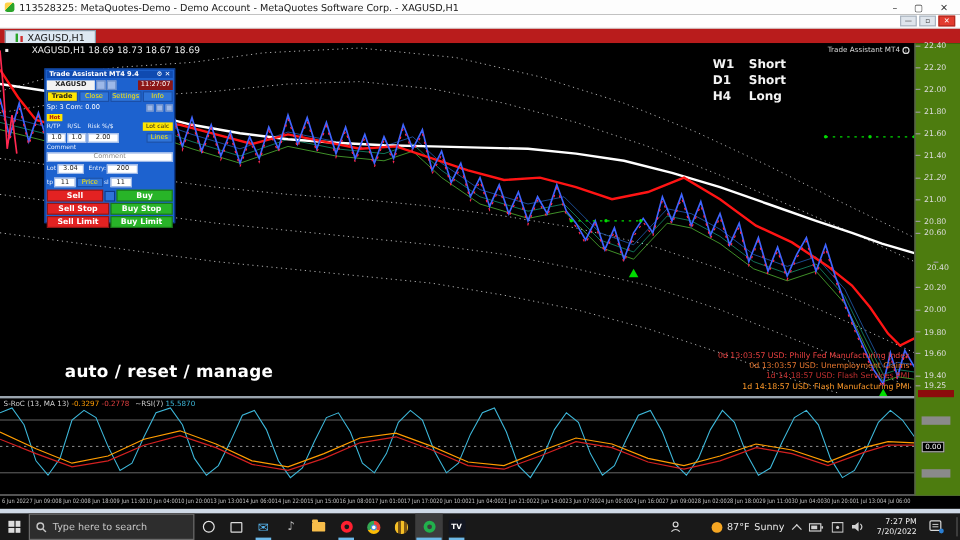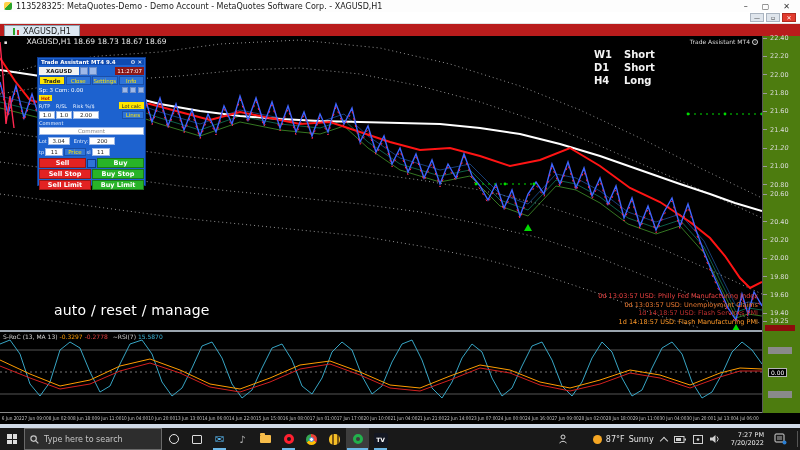--- a/index.html
+++ b/index.html
@@ -23,21 +23,21 @@
   .candle-ico i+i{left:4px;background:#d03030;height:5px}
 
   
   .chartarea{left:0;top:36px;width:800px;height:388px;background:#000}
   .ohlc{left:4px;top:1px;font-size:7.5px;color:#eaeaea;display:flex;gap:19px;align-items:center}
   .watermark{right:42px;top:2px;font-size:6px;color:#d8d8d8;display:flex;gap:2px;align-items:center}
   .wm-ico{width:6px;height:6px;border:1px solid #d8d8d8;border-radius:50%;font-size:4px;line-height:4px;text-align:center}
   .bias{left:594px;top:12px;font-size:10px;font-weight:bold;color:#f4f4f4}
   .bias .row{display:flex;height:13px;align-items:center}
   .bias .tf{width:30px}
-  .overlay-text{left:54px;top:266px;font-size:14px;font-weight:normal;color:#fff;letter-spacing:.2px}
+  .overlay-text{left:54px;top:266px;font-size:14px;font-weight:bold;color:#fff;letter-spacing:.2px}
   .news{right:42px;top:256px;text-align:right;font-size:6.5px;line-height:8.5px;white-space:nowrap}
   .sep1{left:0;top:294px;width:800px;height:2px;background:#9aa4ae}
   .sep2{left:0;top:376px;width:800px;height:1px;background:#8a8a8a}
   .ind-label{left:3px;top:297px;font-size:6px;color:#d0d0d0;white-space:nowrap}
   .dates{left:0;top:379px;width:900px;transform:scaleX(.845);transform-origin:left;display:flex;justify-content:space-between;font-size:5px;color:#c4c4c4;white-space:nowrap;padding:0 2px}
   .axis{left:762px;top:0;width:38px;height:377px;border-left:1px solid #5a5a5a;background:#4d7c0f}
   .tick{position:absolute;left:0;width:100%;display:flex;align-items:center;font-size:6.5px;color:#dcdcdc}
   .tick .dash{width:4px;height:1px;background:#9a9a9a;margin-right:3px}
   .lvlbox{position:absolute;left:5px;width:24px;height:7px;background:#8a8a8a}
   .zerolab{position:absolute;left:5px;font-size:6px;color:#fff;background:#000;border:1px solid #b5b5b5;padding:0 2px;line-height:7px}
@@ -268,21 +268,21 @@
           <span>21.00</span>
         </div>
         <div class="tick" style="top: 144.8px;">
           <span class="dash"></span>
           <span>20.80</span>
         </div>
         <div class="tick" style="top: 154px;">
           <span class="dash"></span>
           <span>20.60</span>
         </div>
-        <div class="tick" style="top: 181.5px;">
+        <div class="tick" style="top: 181.5px; flex-direction: column;">
           <span class="dash"></span>
           <span>20.40</span>
         </div>
         <div class="tick" style="top: 199.85px;">
           <span class="dash"></span>
           <span>20.20</span>
         </div>
         <div class="tick" style="top: 218.2px;">
           <span class="dash"></span>
           <span>20.00</span>

